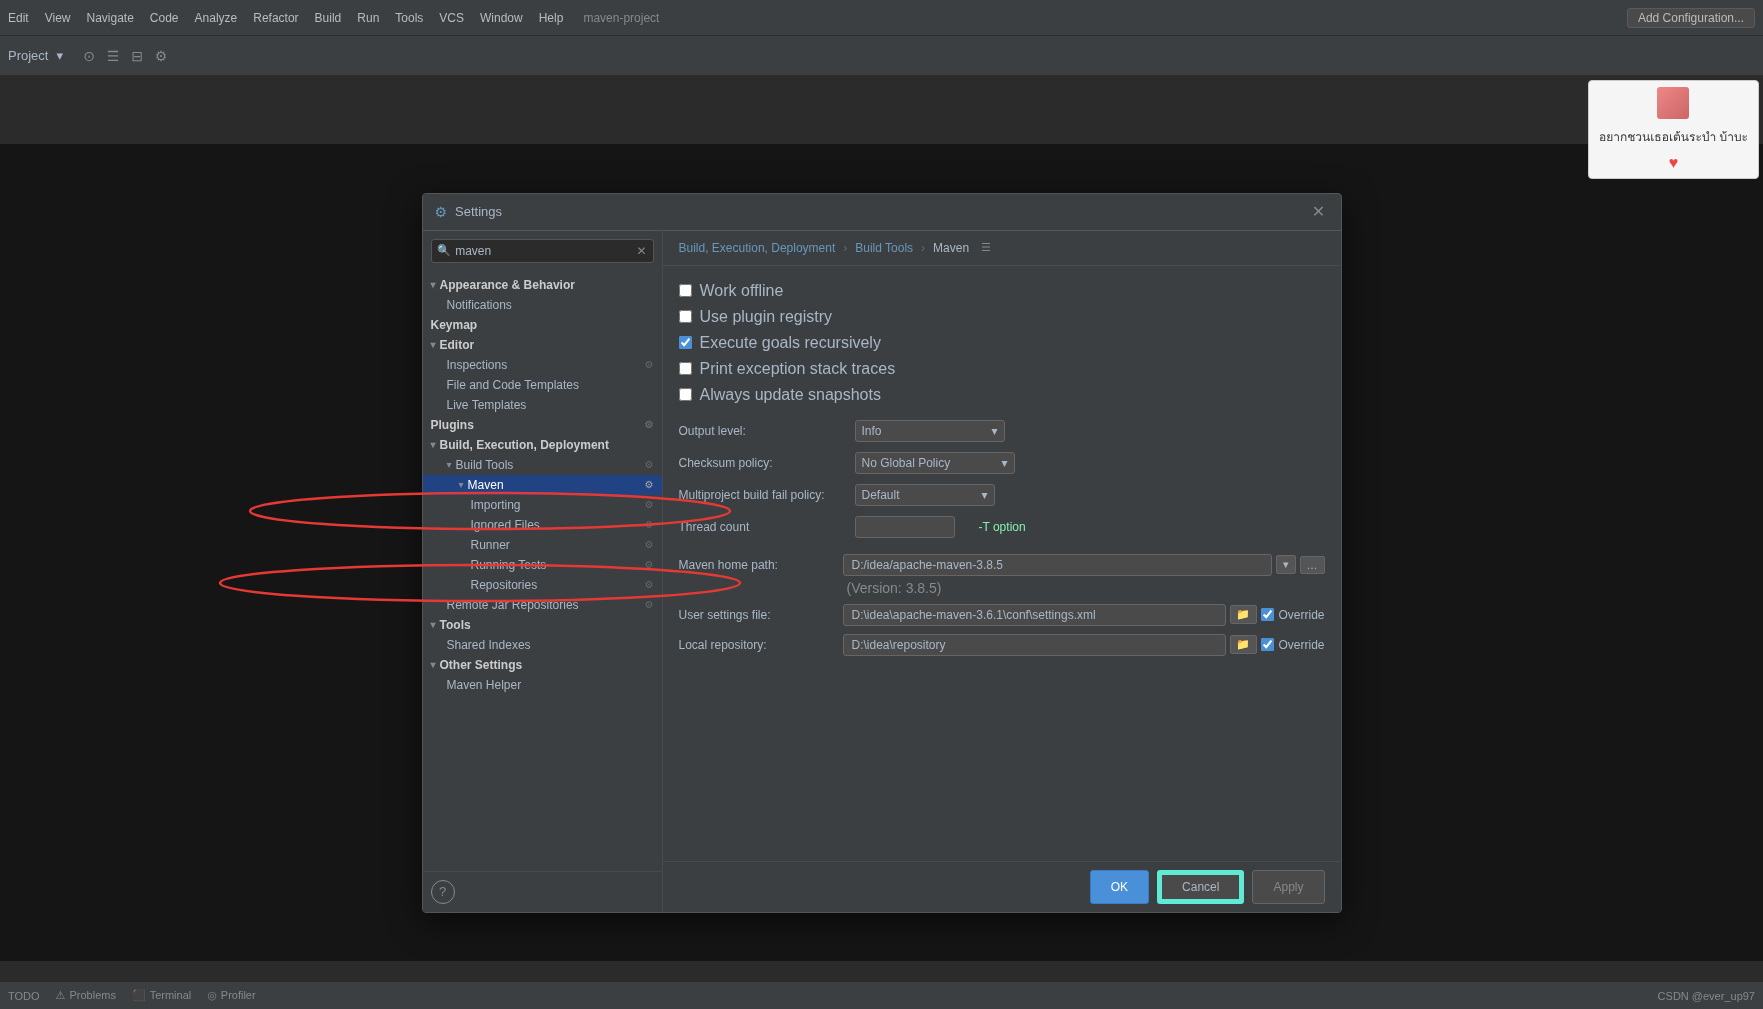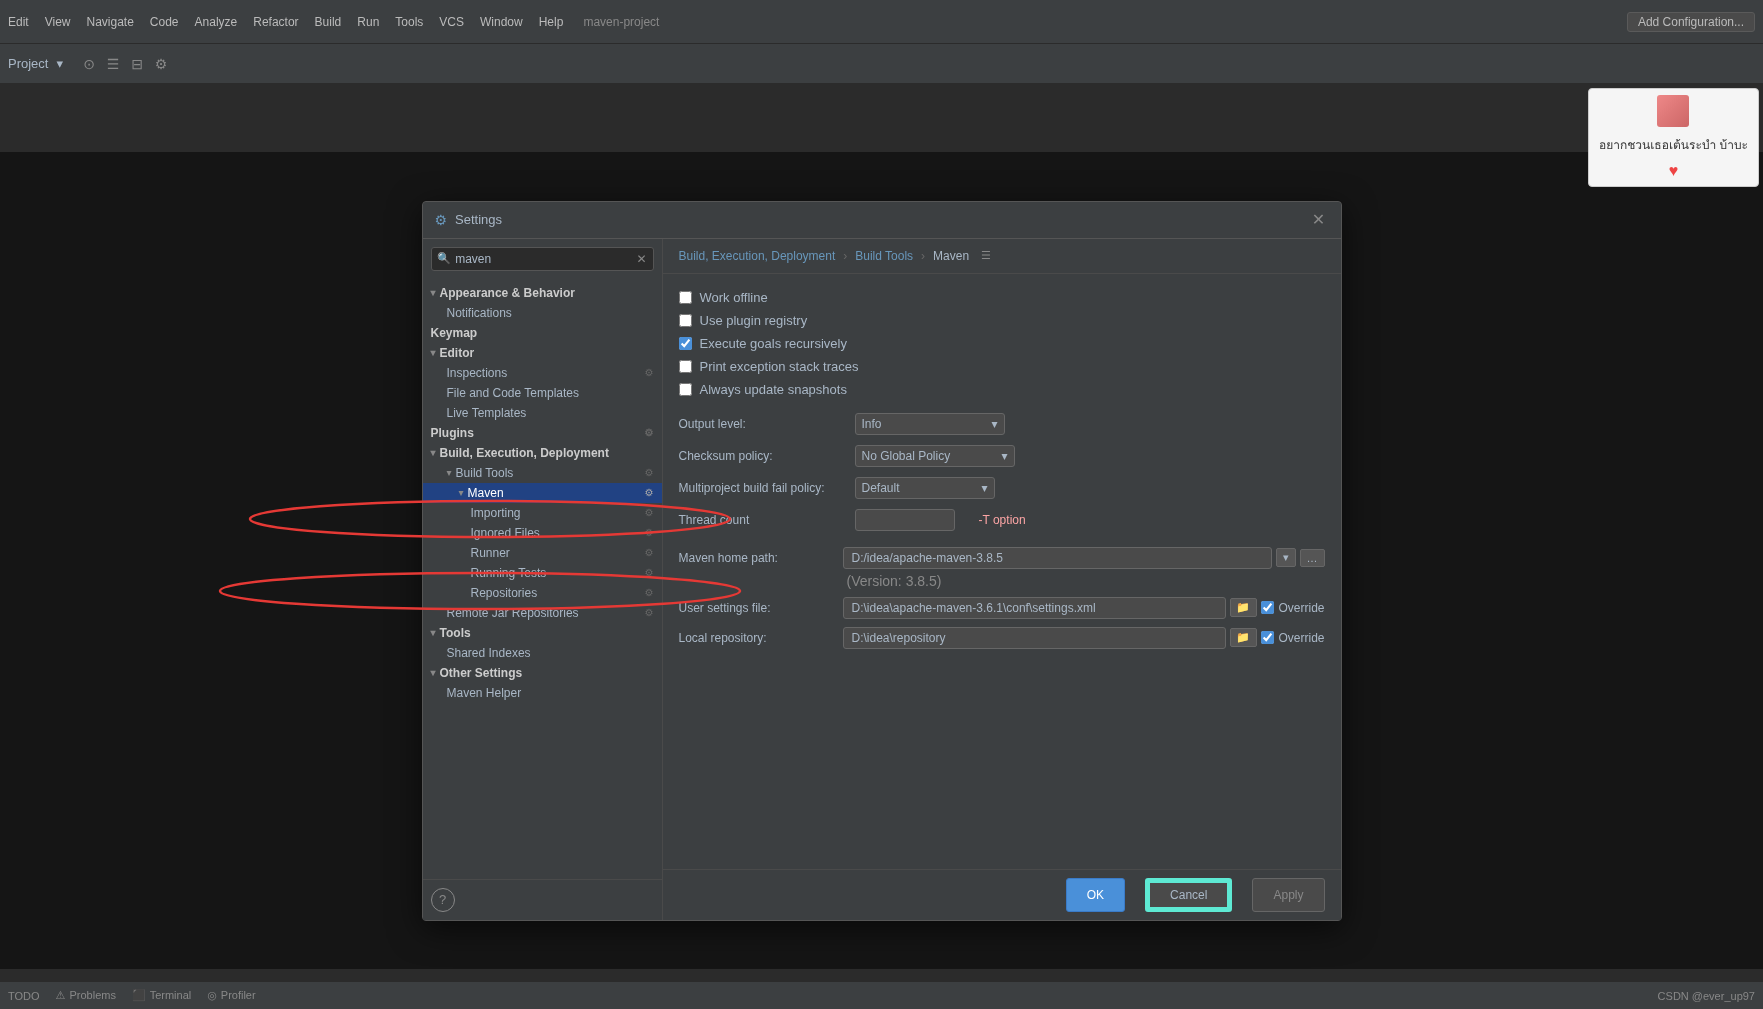--- a/index.html
+++ b/index.html
@@ -10,21 +10,21 @@
       color: #a9b7c6;
       width: 1763px;
       height: 1009px;
       overflow: hidden;
       position: relative;
     }
 
     
     .ide-topbar {
       background: #3c3f41;
-      height: 44px;
+      height: 36px;
       display: flex;
       align-items: center;
       padding: 0 8px;
       border-bottom: 1px solid #2b2b2b;
     }
     .ide-topbar .menu-items {
       display: flex;
       gap: 16px;
       font-size: 12px;
       color: #bbb;
@@ -267,21 +267,21 @@
       margin-bottom: 10px;
       gap: 16px;
     }
     .checkbox-row {
       display: flex;
       align-items: center;
       gap: 8px;
       margin-bottom: 8px;
     }
     .checkbox-label {
-      font-size: 13px;
+      font-size: 16px;
       color: #a9b7c6;
     }
     input[type=checkbox] {
       width: 13px;
       height: 13px;
       cursor: pointer;
       accent-color: #4a90d9;
     }
     .field-label {
       font-size: 12px;
@@ -360,30 +360,30 @@
       white-space: nowrap;
     }
     .version-text {
       font-size: 14px;
       color: #888;
       margin-left: 168px;
       margin-bottom: 8px;
     }
     .option-text {
       font-size: 12px;
-      color: #fca5a5;
+      color: #86efac;
       margin-left: 8px;
     }
 
     
     .dialog-footer {
       padding: 8px 16px;
       display: flex;
       justify-content: flex-end;
-      gap: 20px;
+      gap: 8px;
       border-top: 1px solid #4a4a4a;
     }
     .btn-ok {
       background: #4a90d9;
       border: 1px solid #3a7bc8;
       color: #fff;
       font-size: 12px;
       padding: 5px 20px;
       cursor: pointer;
       border-radius: 3px;

